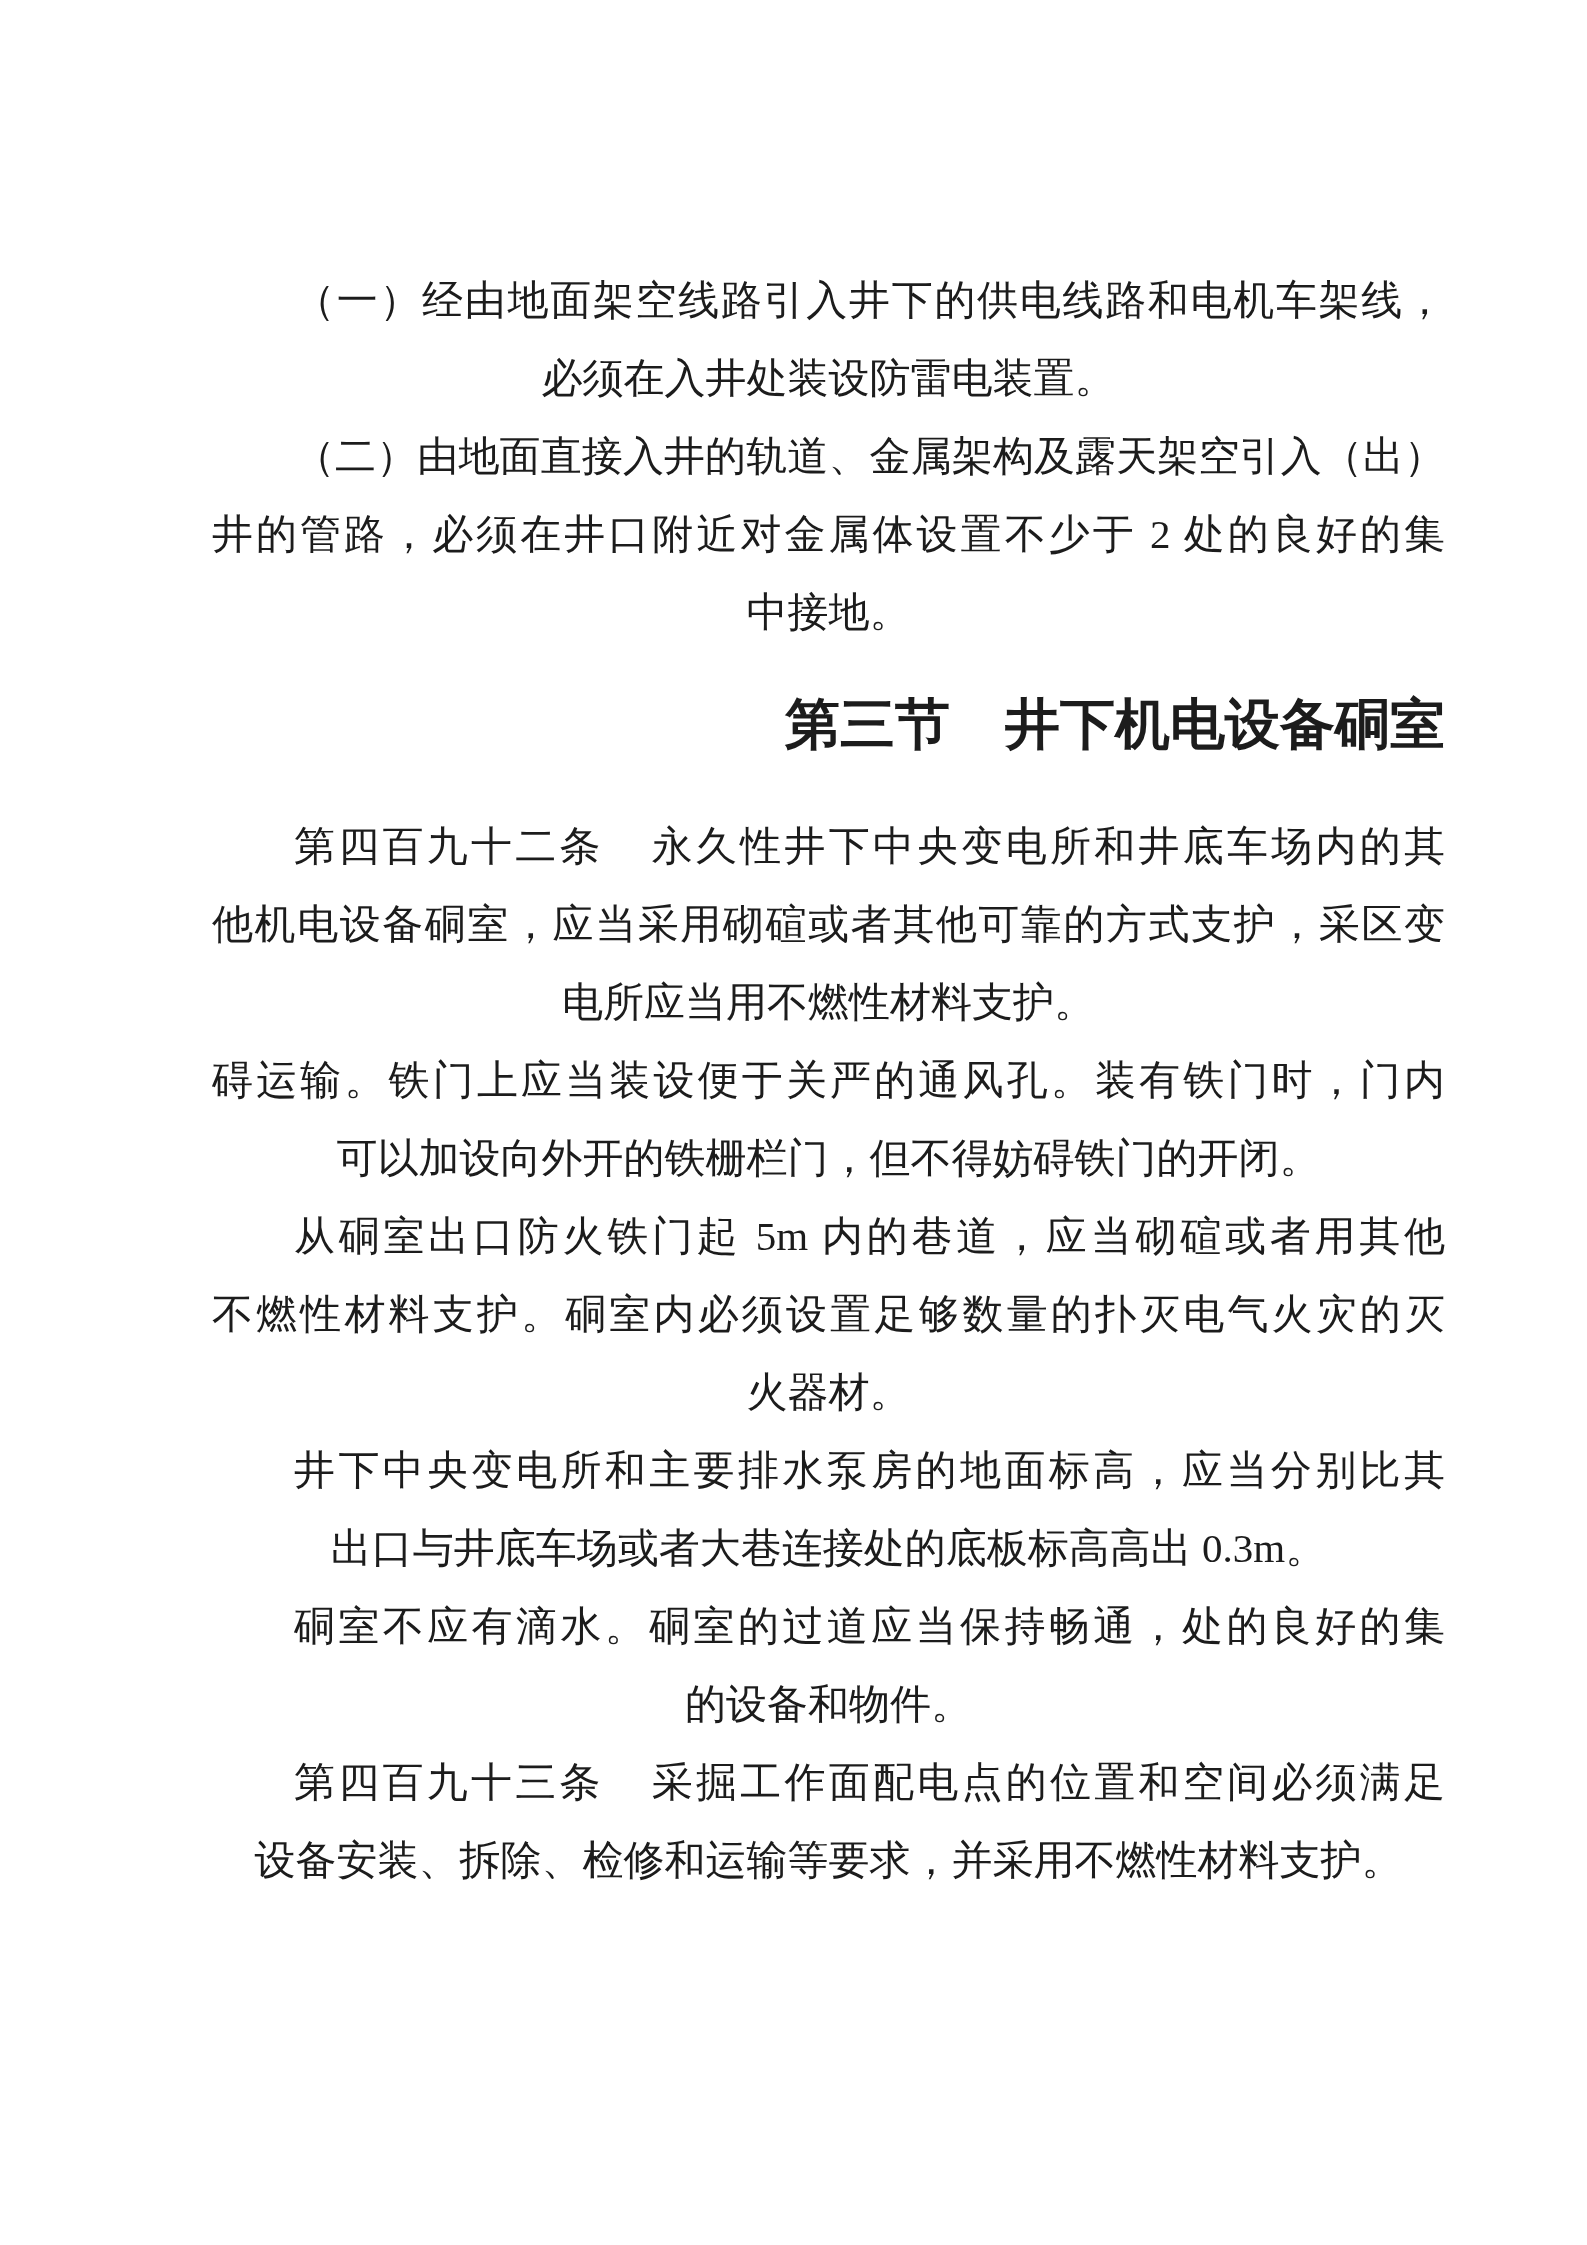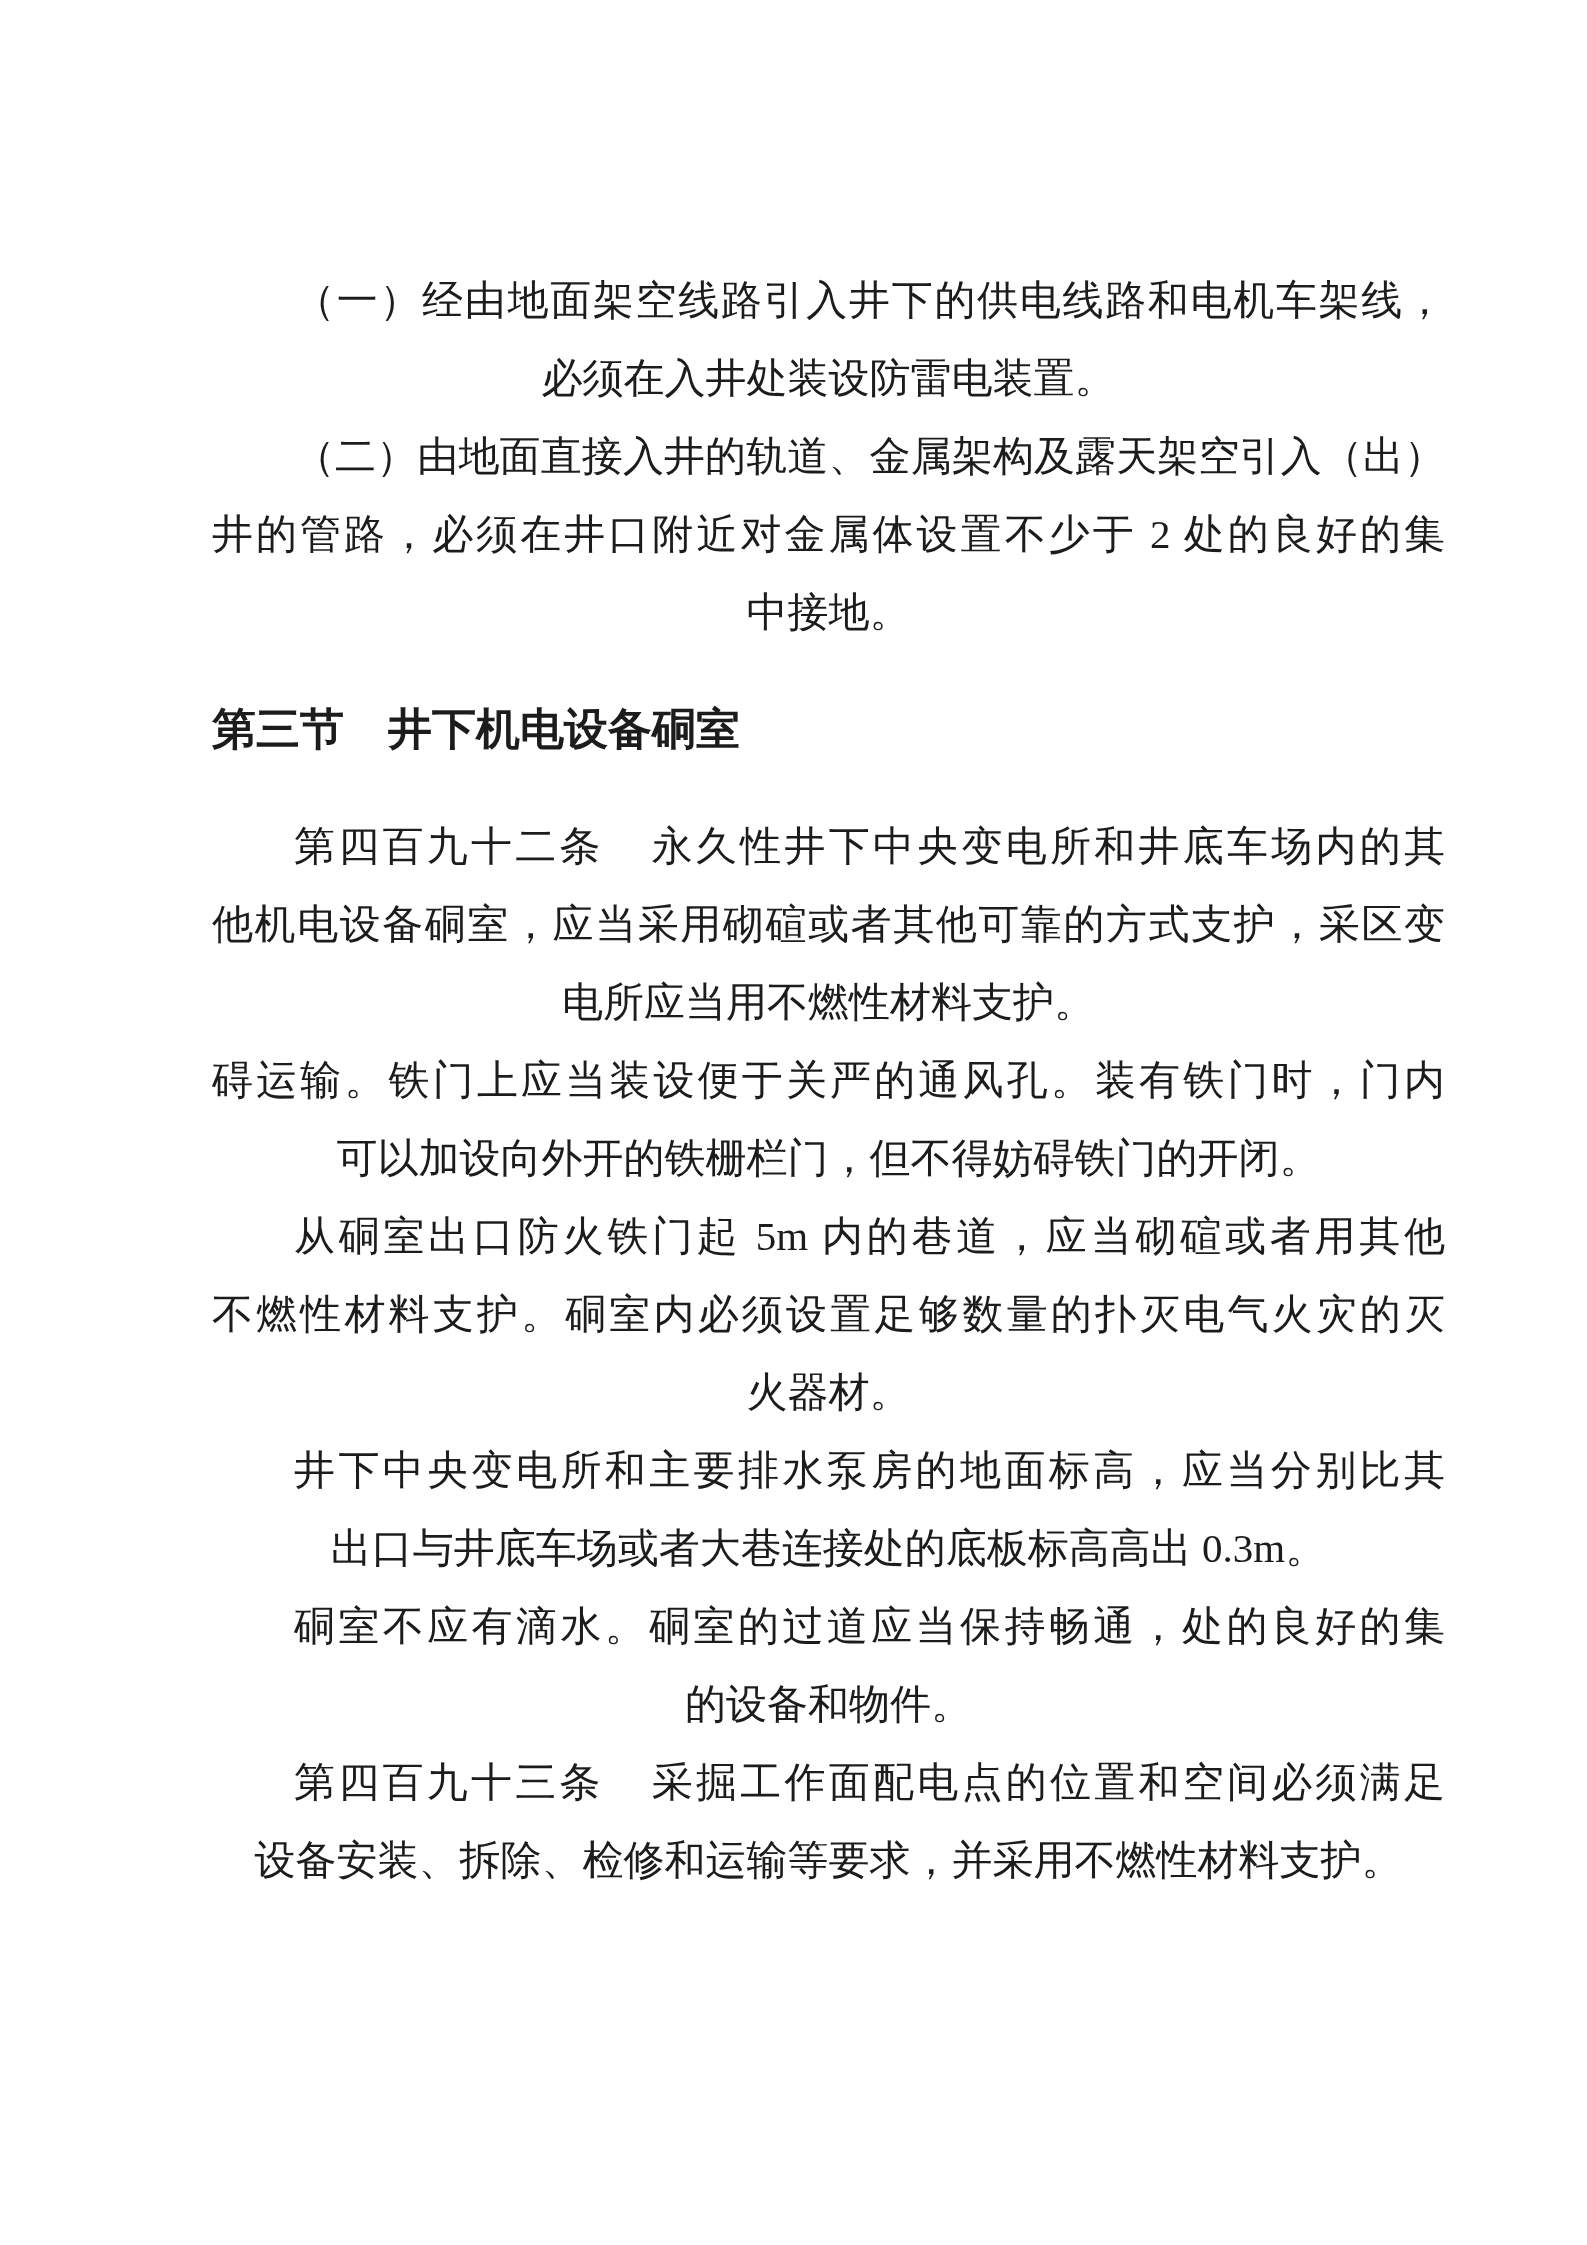--- a/index.html
+++ b/index.html
@@ -35,24 +35,24 @@
     text-align-last: justify;
   }
   
   .indent {
     text-indent: 82px;
   }
   .section {
     margin: 38px 0 0 0;
     height: 79px;
     line-height: 79px;
-    text-align: left;
+    text-align: right;
     font-weight: 700;
-    font-size: 44px;
-    font-family: Liberation Sans, sans-serif;
+    font-size: 55px;
+    font-family: Liberation Mono, monospace;
   }
   .after-section {
     margin-top: 39px;
   }
   
   .art {
     font-family: "Liberation Sans", "DejaVu Sans", sans-serif;
     font-weight: 400;
     margin-right: 48px;
   }

